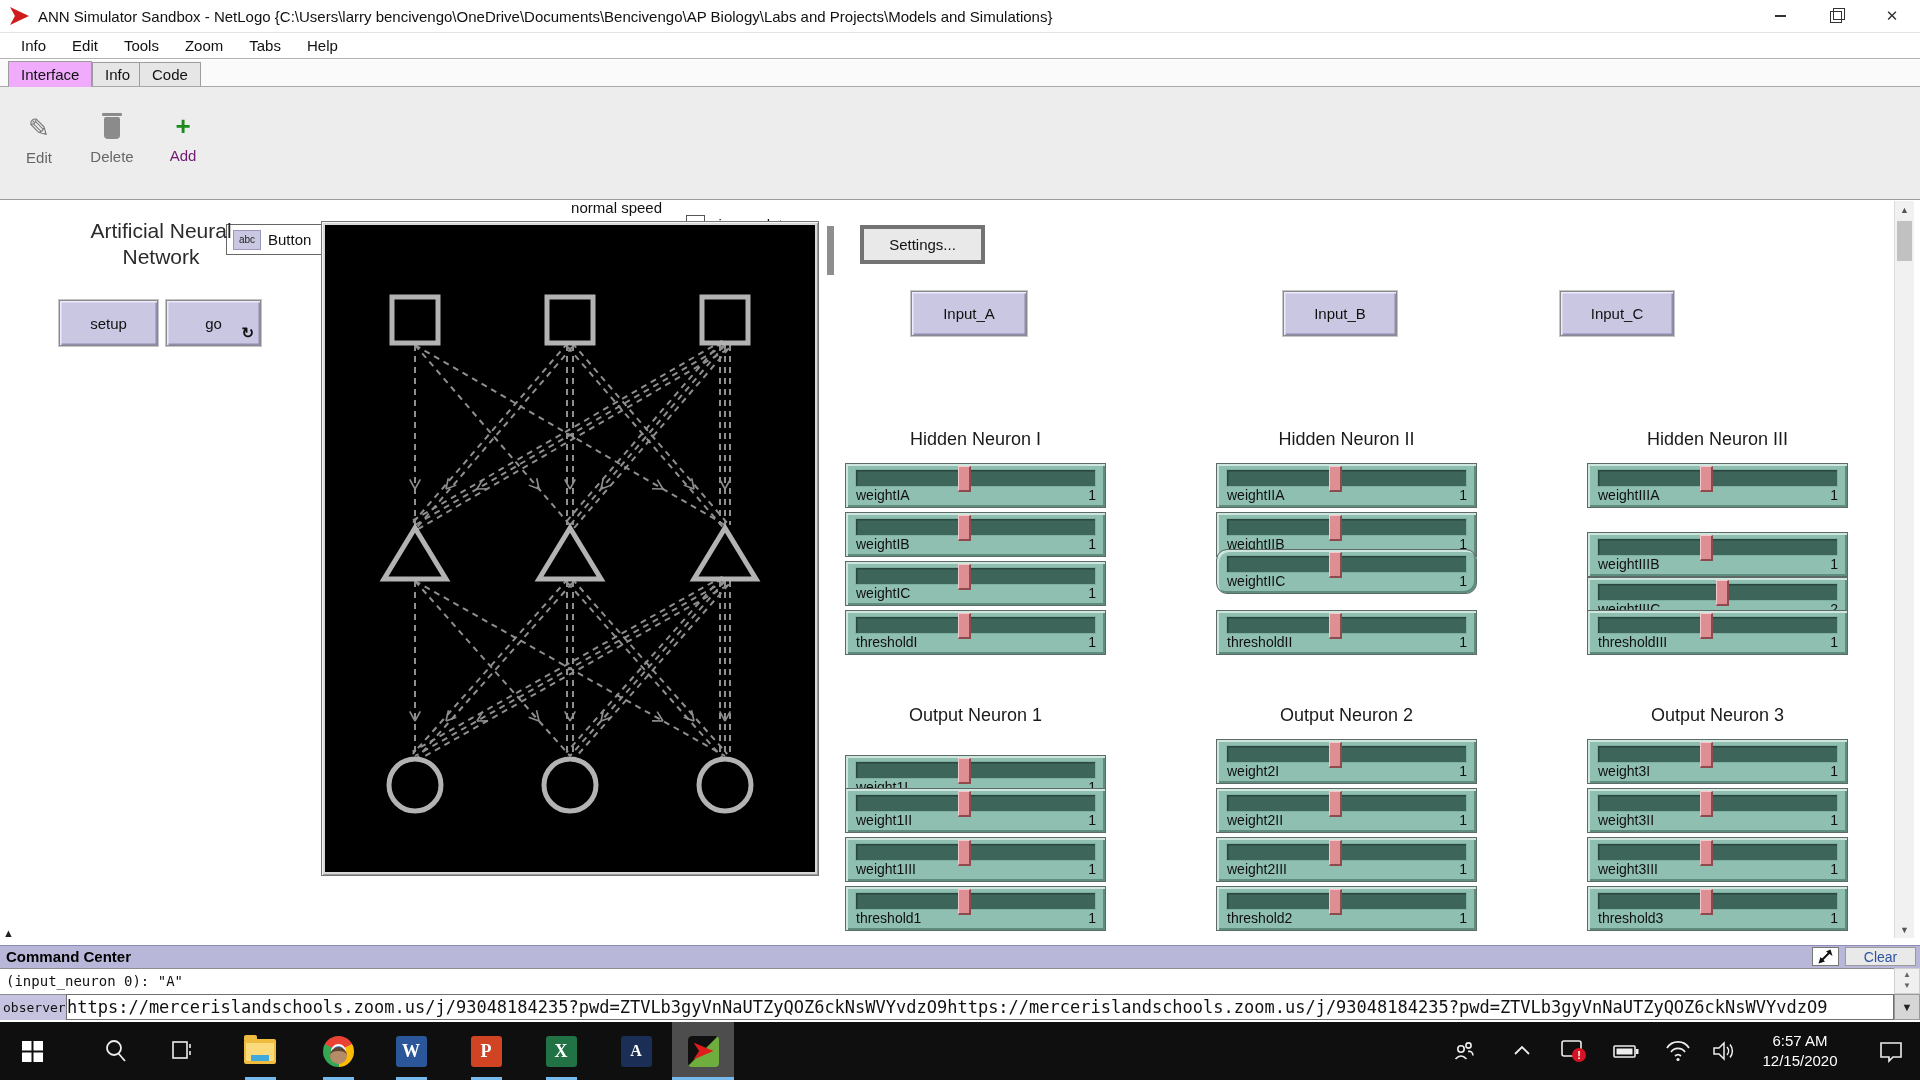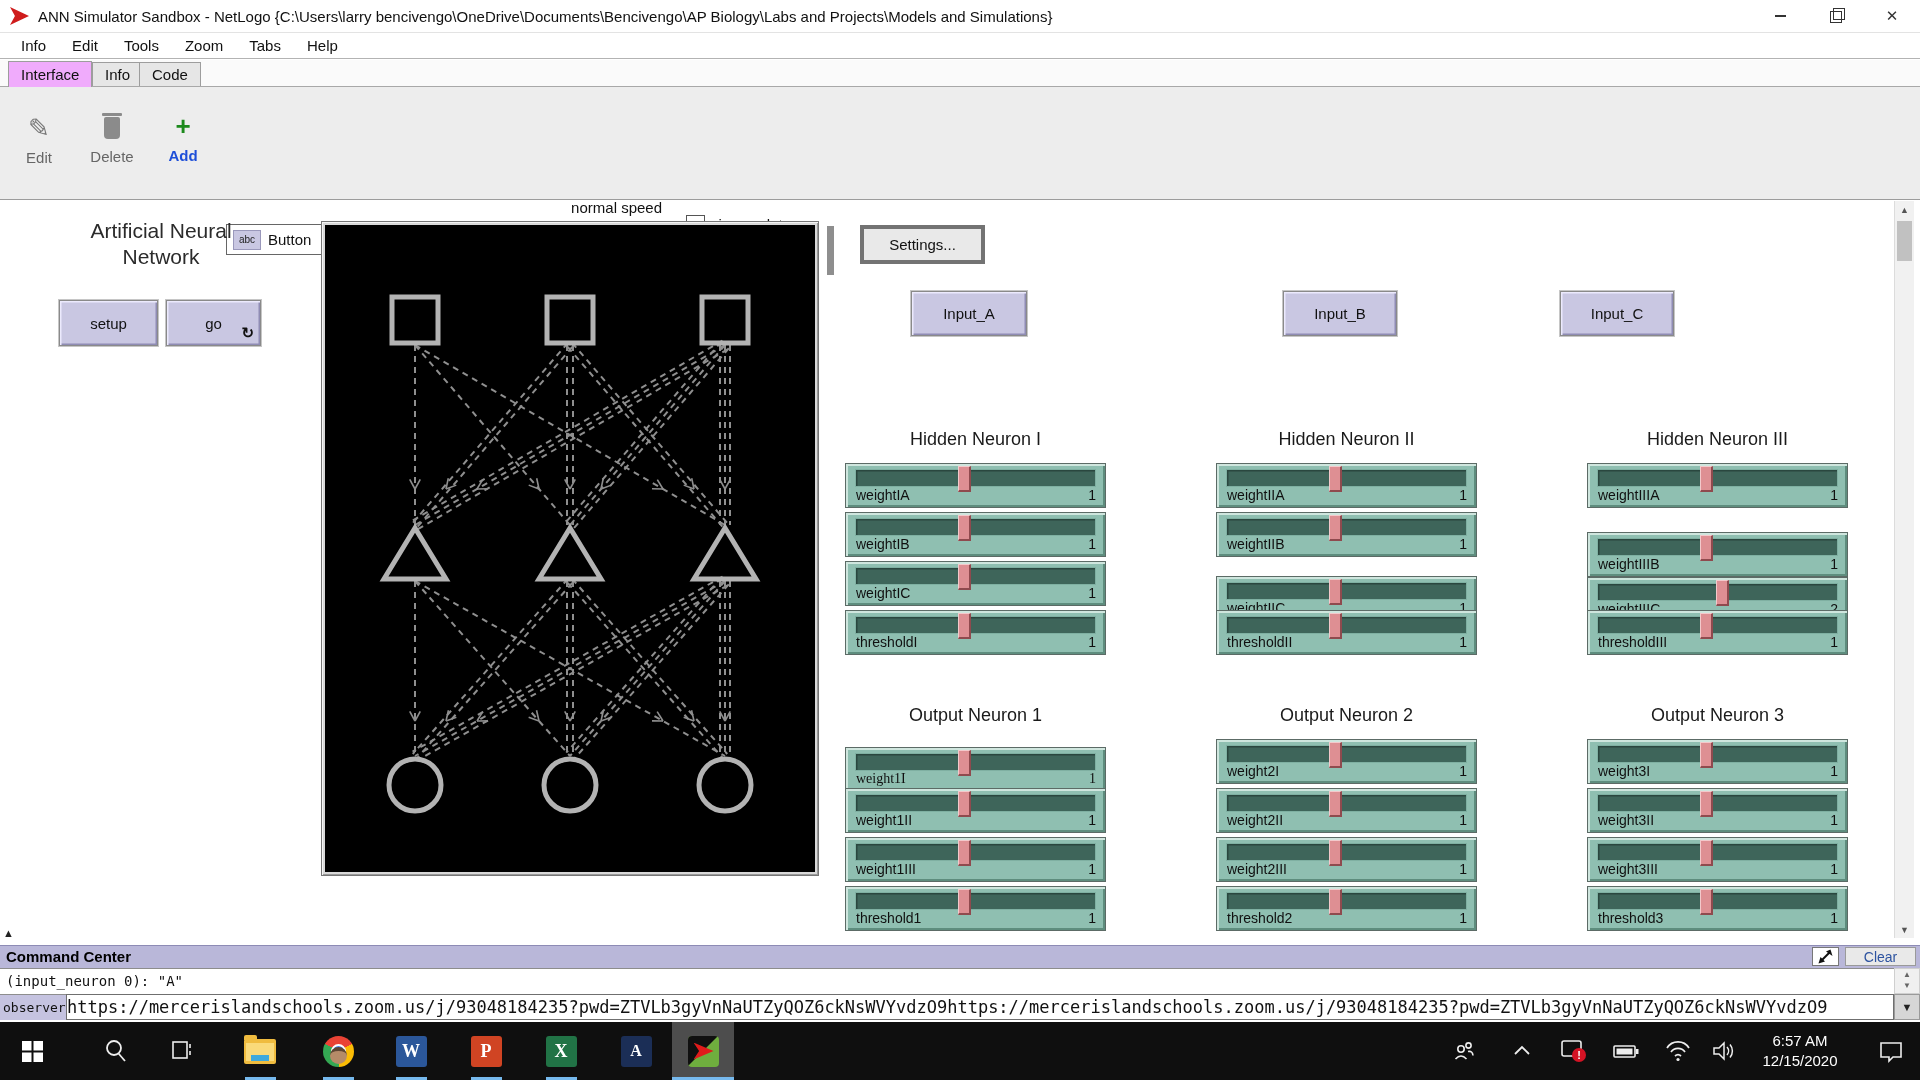--- a/index.html
+++ b/index.html
@@ -29,21 +29,21 @@
        border:1px solid #9d9d9d;border-bottom:none;background:#e6e6e6;font-size:15px;box-sizing:border-box;}
   .tab.active{background:#f0abfc;height:26px;top:1px;z-index:2;}
 
   
   #toolbar{left:0;top:86px;width:1920px;height:114px;background:#ededed;border-top:1px solid #a8a8a8;
            border-bottom:1px solid #9c9c9c;box-sizing:border-box;}
   .toolbtn{text-align:center;}
   .toolbtn .glyph{font-size:26px;line-height:30px;color:#777;}
   .toolbtn .lab{font-size:15px;color:#666;margin-top:6px;}
   #tb-add .glyph{color:#1d8a1d;font-weight:bold;}
-  #tb-add .lab{color:#1d4ed8;font-weight:bold;}
+  #tb-add .lab{color:#701a75;font-weight:normal;}
   .trash{position:relative;width:16px;height:22px;background:#8b8b8b;border-radius:2px 2px 4px 4px;margin:4px auto 0;}
   .trash:before{content:"";position:absolute;left:-2px;top:-4px;width:20px;height:3px;background:#8b8b8b;border-radius:1px;}
   #widget-dd{left:226px;top:137px;width:121px;height:31px;background:#fff;border:1px solid #666;
              display:flex;align-items:center;padding:0 6px;box-sizing:border-box;}
   .abc-badge{width:26px;height:18px;background:#c9c7e2;border:1px solid #9a98bb;font-size:10px;
              display:flex;align-items:center;justify-content:center;color:#222;margin-right:7px;}
   #widget-dd .val{font-size:15px;flex:1;}
   .dd-arrow{font-size:10px;color:#222;}
   .vsep{width:7px;background:#8e8e8e;}
   #speed-label{left:410px;top:112px;width:252px;text-align:right;font-size:15px;}
@@ -348,21 +348,21 @@
         <div class="sl-handle" style="left: 112.05px;"></div>
         <span class="sl-label">weightIIA</span>
         <span class="sl-value">1</span>
       </div>
       <div class="nl-slider" style="top: 87px;">
         <div class="sl-groove"></div>
         <div class="sl-handle" style="left: 112.05px;"></div>
         <span class="sl-label">weightIIB</span>
         <span class="sl-value">1</span>
       </div>
-      <div class="nl-slider" style="top: 151px;">
+      <div class="nl-slider" style="top: 124px; border-radius: 11px;">
         <div class="sl-groove"></div>
         <div class="sl-handle" style="left: 112.05px;"></div>
         <span class="sl-label">weightIIC</span>
         <span class="sl-value">1</span>
       </div>
       <div class="nl-slider" style="top: 185px;">
         <div class="sl-groove"></div>
         <div class="sl-handle" style="left: 112.05px;"></div>
         <span class="sl-label">thresholdII</span>
         <span class="sl-value">1</span>
@@ -390,21 +390,21 @@
       </div>
       <div class="nl-slider" style="top: 185px;">
         <div class="sl-groove"></div>
         <div class="sl-handle" style="left: 112.05px;"></div>
         <span class="sl-label">thresholdIII</span>
         <span class="sl-value">1</span>
       </div>
     </div>
   <div class="neuron-group" style="left:845px;top:701px;">
       <div class="ngroup-title">Output Neuron 1</div>
-      <div class="nl-slider" style="top: 46px; font-family: Liberation Serif, serif;">
+      <div class="nl-slider" style="top: 54px;">
         <div class="sl-groove"></div>
         <div class="sl-handle" style="left: 112.05px;"></div>
         <span class="sl-label">weight1I</span>
         <span class="sl-value">1</span>
       </div>
       <div class="nl-slider" style="top: 87px;">
         <div class="sl-groove"></div>
         <div class="sl-handle" style="left: 112.05px;"></div>
         <span class="sl-label">weight1II</span>
         <span class="sl-value">1</span>

